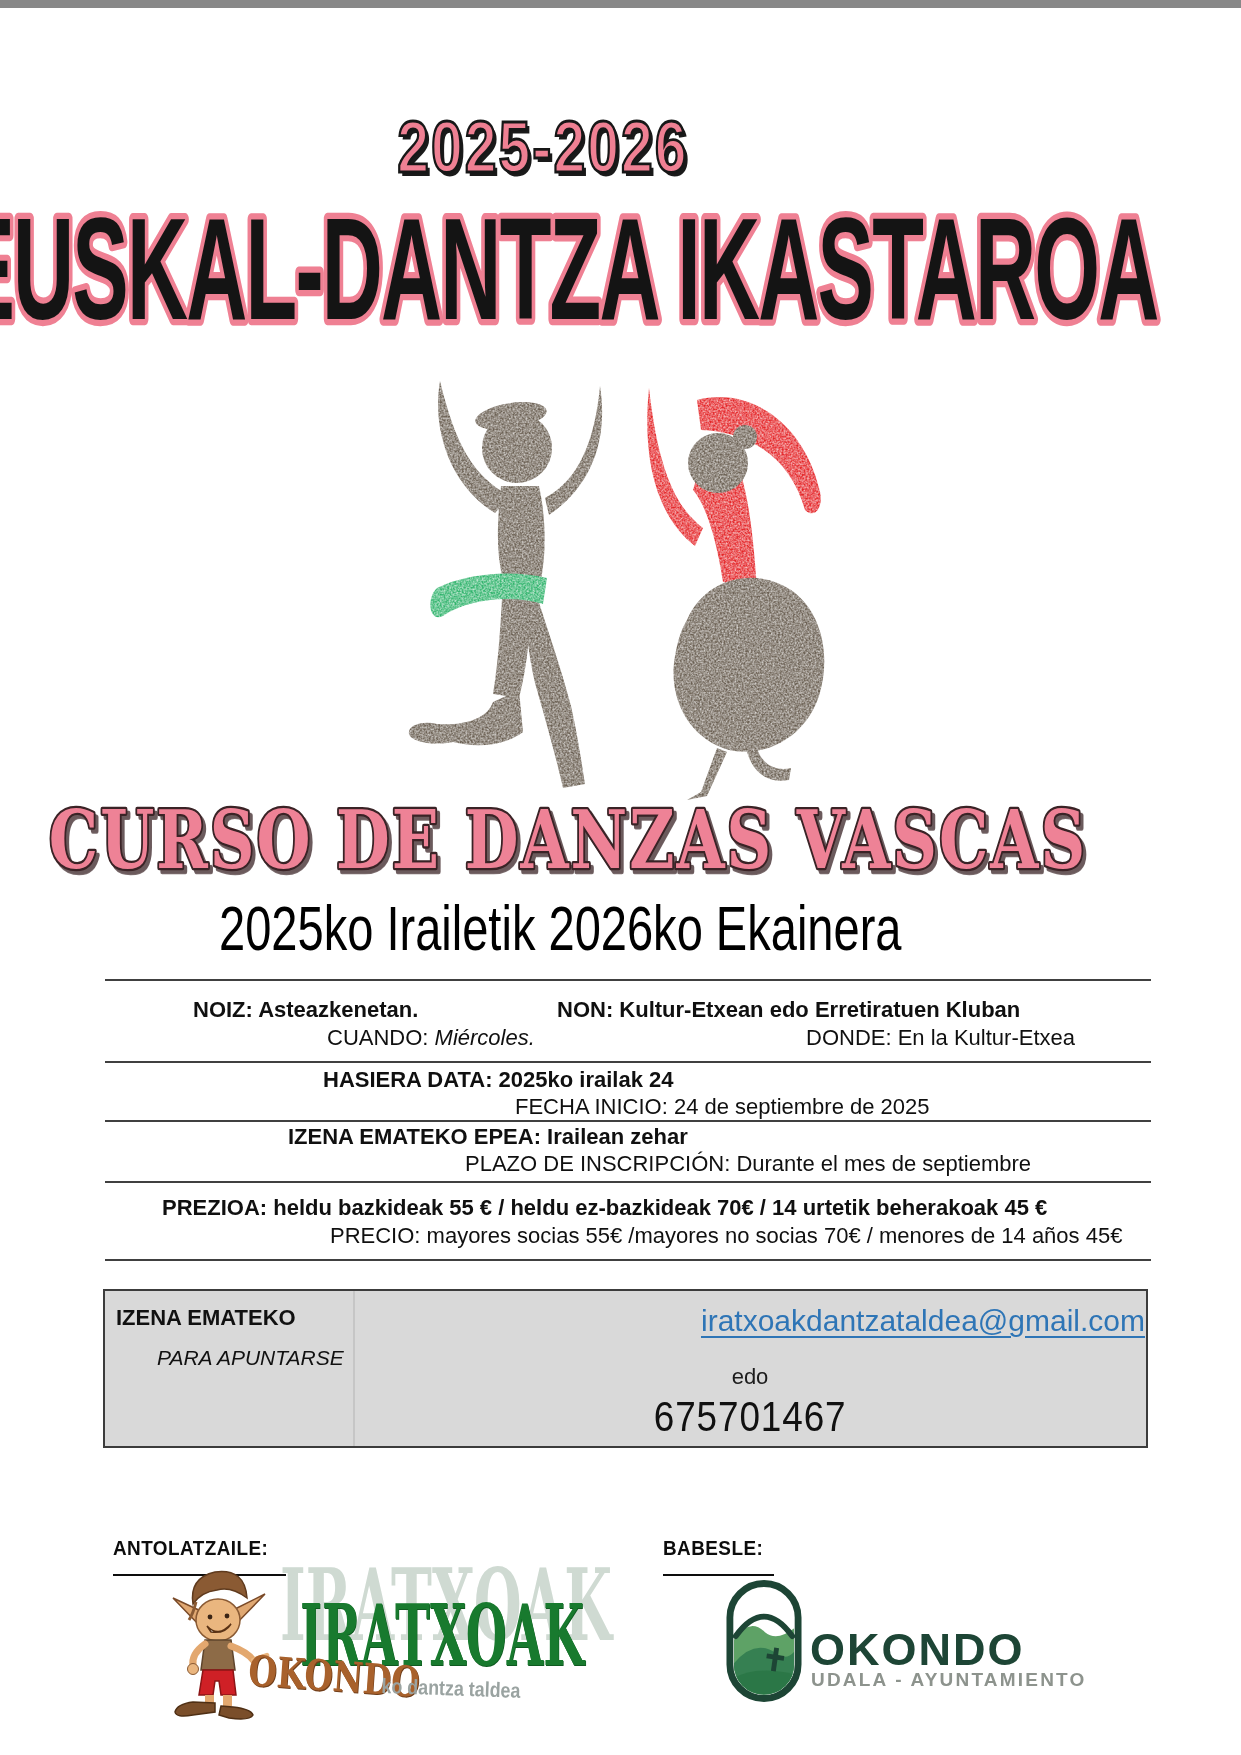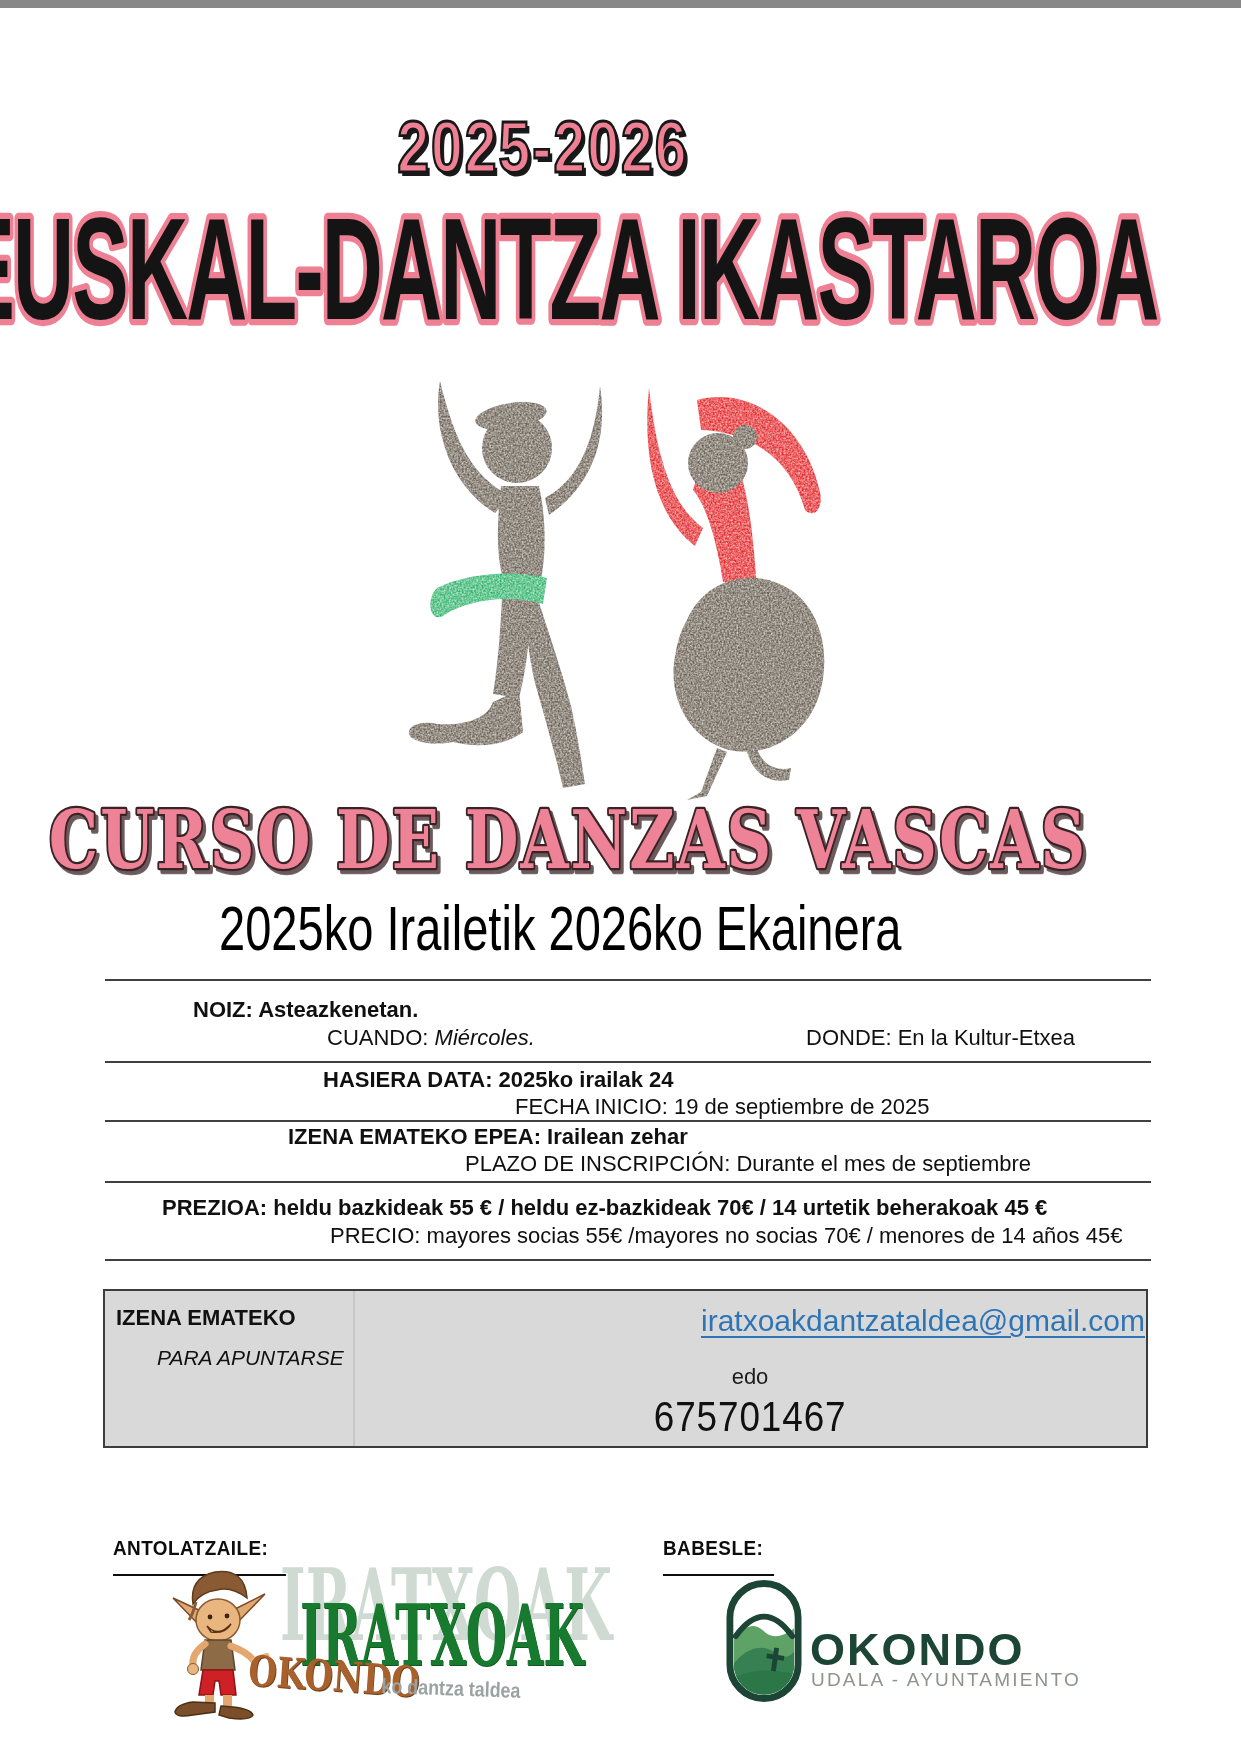--- a/index.html
+++ b/index.html
@@ -69,21 +69,21 @@
     text-shadow:1px 1px 0 #6e3c18;
   }
   #dantza-taldea{
     left:382px;top:1666px;font-size:21px;font-weight:bold;color:#9aa3a1;
     transform:rotate(2deg) scaleX(0.85);transform-origin:left top;
   }
   #okondo-wordmark{
     left:810px;top:1616px;font-size:45px;font-weight:bold;color:#1d4535;letter-spacing:2px;
   }
   #okondo-udala-sub{
-    left:811px;top:1661px;font-size:19px;font-weight:400;color:#8d938d;letter-spacing:2.2px;
+    left:811px;top:1661px;font-size:19px;font-weight:700;color:#8d938d;letter-spacing:2.2px;
   }
   svg{display:block;}
 </style>
 </head>
 <body>
 
 <div id="poster">
 
   <div class="abs nowrap" id="years">
     <span class="inner">2025-2026</span>
@@ -138,34 +138,37 @@
 
   <div class="abs nowrap" id="subtitle">
     <span class="inner">2025ko Irailetik 2026ko Ekainera</span>
   </div>
 
   <div class="abs rule" style="top:971px;"></div>
 
   <div class="abs info b nowrap" style="left:193px;top:988px;">
     <span>NOIZ: Asteazkenetan.</span>
   </div>
+  <div class="abs info b nowrap" style="left:557px;top:988px;">
+    <span>NON: Kultur-Etxean edo Erretiratuen Kluban</span>
+  </div>
   <div class="abs info nowrap" style="left:327px;top:1016px;">
     <span>CUANDO: </span><span class="i">Miércoles.</span>
   </div>
   <div class="abs info nowrap" style="left:806px;top:1016px;">
     <span>DONDE: En la Kultur-Etxea</span>
   </div>
 
   <div class="abs rule" style="top:1053px;"></div>
 
   <div class="abs info b nowrap" style="left:323px;top:1058px;">
     <span>HASIERA DATA: 2025ko irailak 24</span>
   </div>
   <div class="abs info nowrap" style="left:515px;top:1085px;">
-    <span>FECHA INICIO: 19 de septiembre de 2025</span>
+    <span>FECHA INICIO: 24 de septiembre de 2025</span>
   </div>
 
   <div class="abs rule" style="top:1112px;"></div>
 
   <div class="abs info nowrap" style="left:465px;top:1142px;">
     <span>PLAZO DE INSCRIPCIÓN: Durante el mes de septiembre</span>
   </div>
   <div class="abs info b nowrap" style="left:288px;top:1115px;">
     <span>IZENA EMATEKO EPEA: Irailean zehar</span>
   </div>

